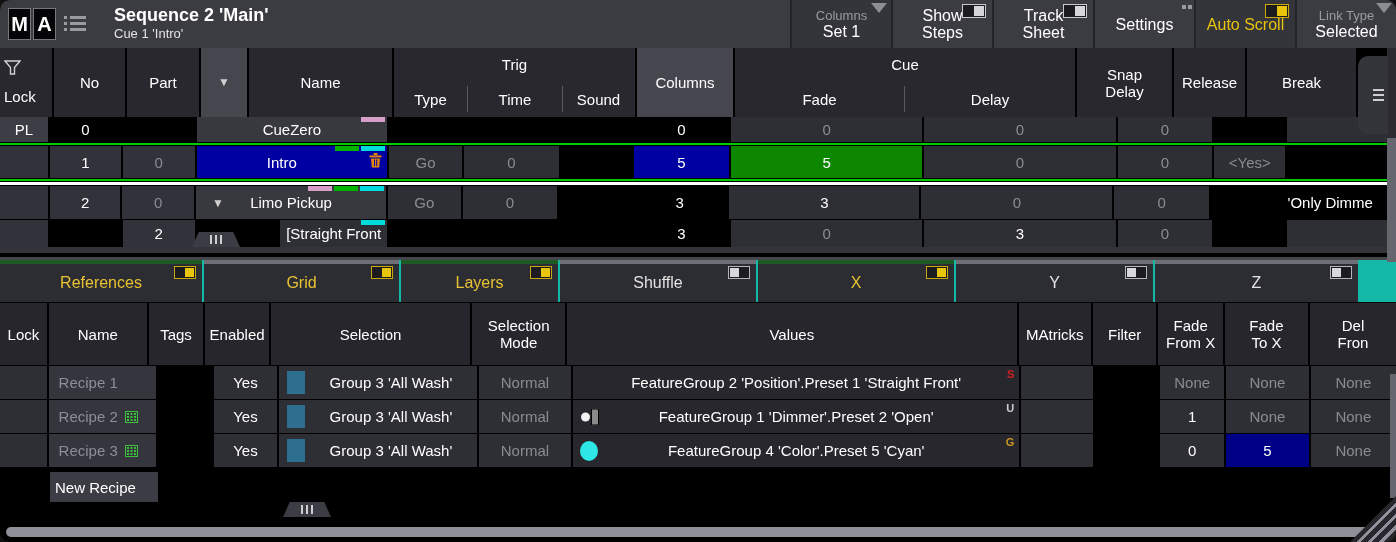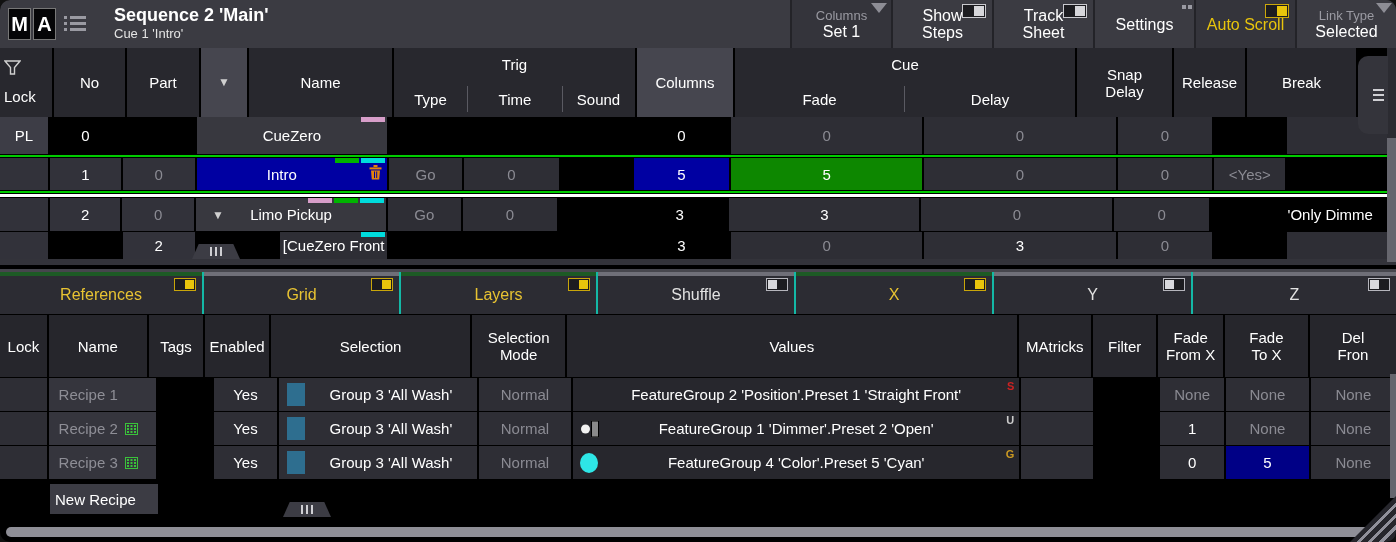--- a/index.html
+++ b/index.html
@@ -40,21 +40,21 @@
   .grp-top{height:33px;display:flex;align-items:center;justify-content:center;}
   .grp-sub{flex:1;display:flex;align-items:center;}
   .sub{display:flex;align-items:center;justify-content:center;height:100%;}
   .subdiv{width:1px;height:26px;background:#5a5a62;}
   .lockhead{flex-direction:column;align-items:flex-start;justify-content:space-evenly;padding-left:4px;}
 
   .rows{position:absolute;top:117px;left:0;width:100%;}
   .r{display:flex;}
   .c{margin-right:2px;position:relative;display:flex;align-items:center;justify-content:center;
     font-size:15px;color:#fff;overflow:hidden;}
-  .h35{height:37px}.h32{height:32px}.h33{height:33px}.h27{height:27px}
+  .h35{height:25px}.h32{height:32px}.h33{height:33px}.h27{height:27px}
   .w-lock{width:48px}.w-no{width:71px}.w-part{width:72px}.w-nm{width:191px}
   .w-type{width:73px}.w-time{width:95px}.w-sound{width:71px}.w-dur{width:96px}
   .w-fade{width:191px}.w-delay{width:192px}.w-snap{width:95px}.w-rel{width:71px}
   .w-brk{width:109px;margin-right:0}
   .hw-flag{width:46px}.hw-name{width:143px}.hw-trig{width:241px}.hw-cue{width:340px}
   .g{background:#32323a}.g2{background:#3d3d46}.n{background:#38383f}
   .v{background:#2e2e35}.k{background:#000}
   .blue{background:#0000a2}.green{background:#0d8700}
   .dim{color:#8b8b93}
   .bars{position:absolute;top:0;right:2px;display:flex;gap:2px;}
@@ -307,21 +307,21 @@
 
     <div class="r">
       <div class="c h27 g w-lock"></div>
       <div class="c h27 k w-no"></div>
       <div class="c h27 g w-part">2</div>
       <div class="c h27 k w-nm">
         <div class="partbox">
           <div class="bars">
               <span class="bar b-cyan"></span>
             </div>
-          <span>[CueZero Front</span>
+          <span>[Straight Front</span>
         </div>
       </div>
       <div class="c h27 k w-type"></div>
       <div class="c h27 k w-time"></div>
       <div class="c h27 k w-sound"></div>
       <div class="c h27 k w-dur">3</div>
       <div class="c h27 v w-fade dim">0</div>
       <div class="c h27 v w-delay">3</div>
       <div class="c h27 v w-snap dim">0</div>
       <div class="c h27 k w-rel"></div>
@@ -347,21 +347,21 @@
           </div>
         <span>References</span>
       </div>
       <div class="tab sel" style="width:195px">
         <div class="strip"></div>
           <div class="tgl y">
             <i></i>
           </div>
         <span>Grid</span>
       </div>
-      <div class="tab sel" style="width:195px">
+      <div class="tab sel" style="width:157px">
         <div class="strip on"></div>
           <div class="tgl y">
             <i></i>
           </div>
         <span>Layers</span>
       </div>
       <div class="tab" style="width:196px">
         <div class="strip"></div>
           <div class="tgl">
             <i></i>

